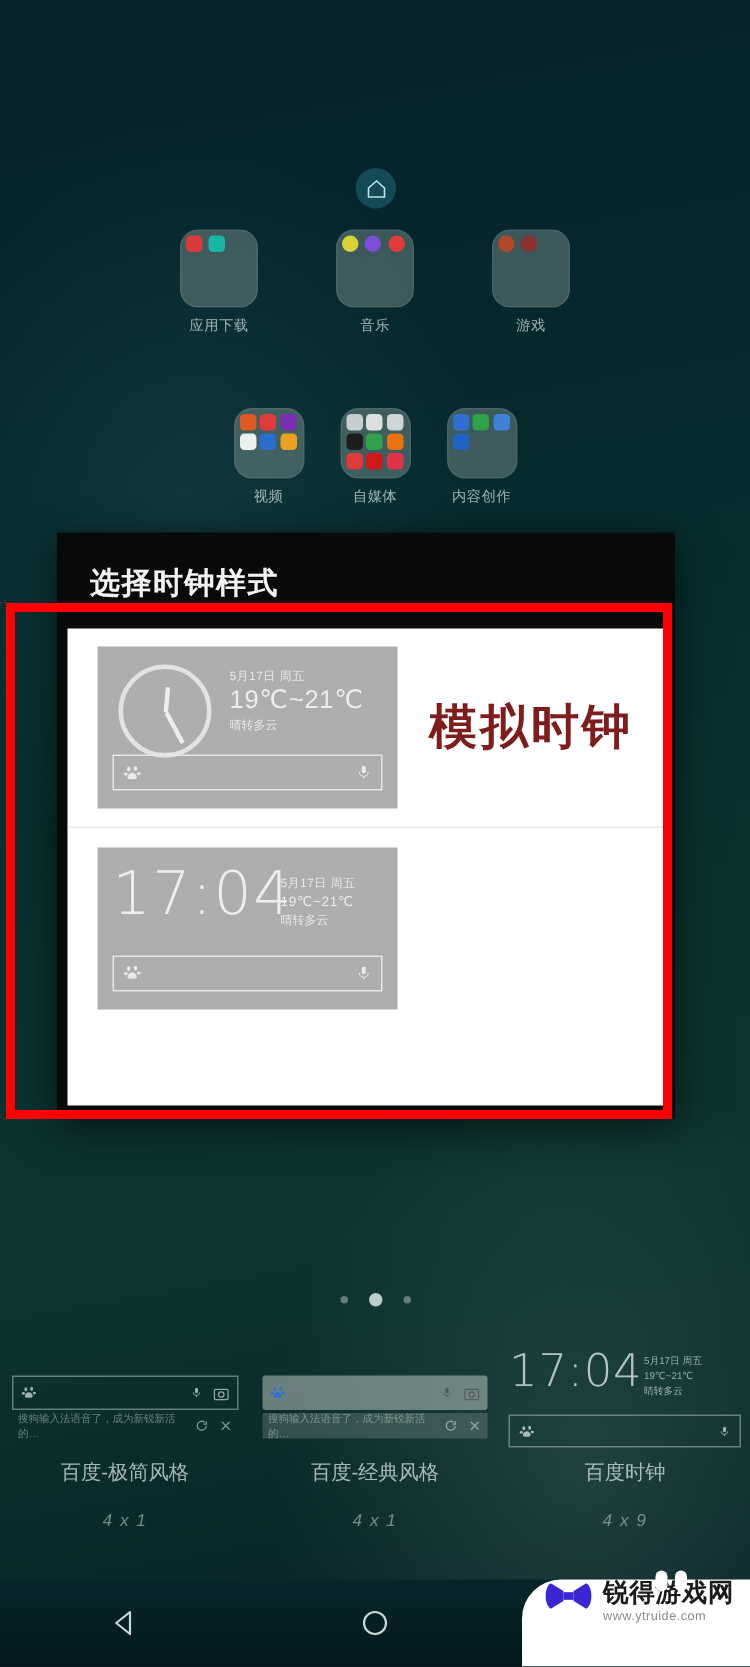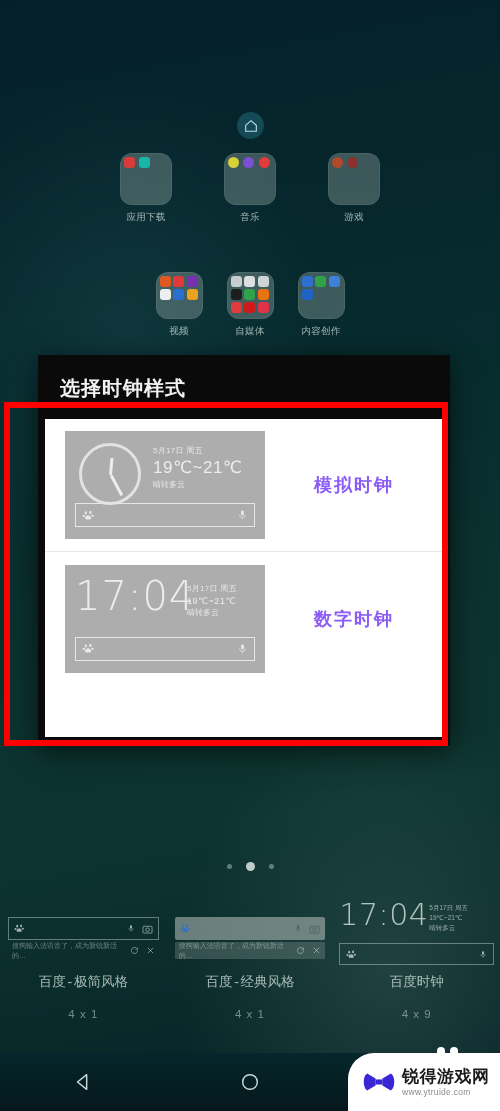--- a/index.html
+++ b/index.html
@@ -79,22 +79,22 @@
   .opt{
     height:133px; display:flex; align-items:center;
     border-bottom:1px solid #e8e8e8; padding:0 0 0 20px;
   }
   .opt:last-child{ border-bottom:none; }
   .preview{
     width:200px; height:108px; background:#adadad;
     position:relative; flex:0 0 auto;
   }
   .opt-label{
-    flex:1; text-align:center; font-size:18px; font-weight:700;
-    color:#8b5cf6; letter-spacing:2px;
+    flex:1; text-align:center; font-size:32px; font-weight:700;
+    color:#7f1d1d; letter-spacing:2px;
   }
 
   
   .clockface{
     position:absolute; left:14px; top:12px; width:62px; height:62px;
     border-radius:50%; border:3px solid #e2e2e2;
   }
   .hand{ position:absolute; background:#ededed; transform-origin:bottom center; border-radius:1px; }
   .hand.h{ width:3px; height:17px; left:27px; top:12px; transform:rotate(5deg); }
   .hand.m{ width:2.5px; height:23px; left:27.5px; top:6px; transform:rotate(152deg); }
@@ -133,22 +133,22 @@
   #dots span{ width:5px; height:5px; border-radius:50%; background:rgba(200,215,210,.45); }
   #dots span.on{ width:9px; height:9px; background:rgba(220,232,228,.85); }
 
   
   #widgets{
     position:absolute; left:0; top:895px; width:500px; height:125px;
     display:flex;
   }
   .wcell{ flex:1; display:flex; flex-direction:column; align-items:center; }
   .wthumb{ height:78px; width:100%; position:relative; }
-  .wname{ font-size:13.5px; color:rgba(205,220,216,.80); margin-top:4px; white-space:nowrap;font-family:Liberation Mono, monospace; }
-  .wsize{ font-size:11.5px; color:rgba(180,198,194,.62); margin-top:17px; letter-spacing:1px; }
+  .wname{ font-size:13.5px; color:rgba(205,220,216,.80); margin-top:4px; white-space:nowrap; }
+  .wsize{ font-size:11.5px; color:rgba(180,198,194,.62); margin-top:17px; letter-spacing:1px;font-style:italic; }
 
   .simplebar{
     position:absolute; left:8px; right:8px; top:22px; height:23px;
     border:1px solid rgba(210,222,218,.45);
     display:flex; align-items:center; justify-content:space-between; padding:0 5px;
   }
   .classicbar{
     position:absolute; left:8px; right:8px; top:22px; height:23px;
     background:rgba(185,195,192,.55); border-radius:2px;
     display:flex; align-items:center; justify-content:space-between; padding:0 5px;
@@ -178,21 +178,21 @@
     position:absolute; left:0; bottom:0; width:500px; height:58px;
     display:flex; align-items:center; justify-content:space-around;
     background:linear-gradient(180deg,#06262b,#04181c);
   }
   #navbar .nb{ width:60px; display:flex; align-items:center; justify-content:center; }
 
   
   #watermark{
     position:absolute; right:0; bottom:0; width:152px; height:58px;
     background:#ffffff; border-top-left-radius:26px;
-    display:flex; align-items:center; gap:6px; padding-left:14px;
+    display:flex; align-items:flex-start; gap:6px; padding-left:14px;
   }
   #wm-pad{ width:34px; height:22px; flex:0 0 auto; }
   #wm-text{ display:flex; flex-direction:column; line-height:1; }
   #wm-title{ font-size:17px; font-weight:700; color:#1b1b1b; letter-spacing:.5px; }
   #wm-url{ font-size:8.5px; color:#8a8a8a; margin-top:3px; letter-spacing:.3px; }
   #wm-ears{ position:absolute; right:42px; top:-6px; display:flex; gap:5px; }
   #wm-ears i{ display:block; width:8px; height:14px; background:#fff; border-radius:4px; }
 </style>
 </head>
 <body>
@@ -320,21 +320,20 @@
               <ellipse cx="19.4" cy="12.4" rx="2.4" ry="2"></ellipse>
             <path d="M11.3 11.4c2.6 0 4.3 2 5.3 3.6 1.3 2.1-.3 4.3-2.6 4.3H8.6c-2.3 0-3.9-2.2-2.6-4.3 1-1.6 2.7-3.6 5.3-3.6z"></path>
           </svg>
           <svg class="micg" width="11" height="14" viewBox="0 0 24 24" fill="#ededed">
             <rect x="9" y="2" width="6" height="11" rx="3"></rect>
             <path d="M5.5 11a6.5 6.5 0 0 0 13 0" stroke="#ededed" stroke-width="1.6" fill="none"></path>
             <rect x="11.2" y="17" width="1.6" height="4"></rect>
           </svg>
         </div>
       </div>
-      <div class="opt-label">数字时钟</div>
     </div>
 
   </div>
 </div>
 
 <div id="redbox"></div>
 
 <div id="dots">
   <span></span>
   <span class="on"></span>

